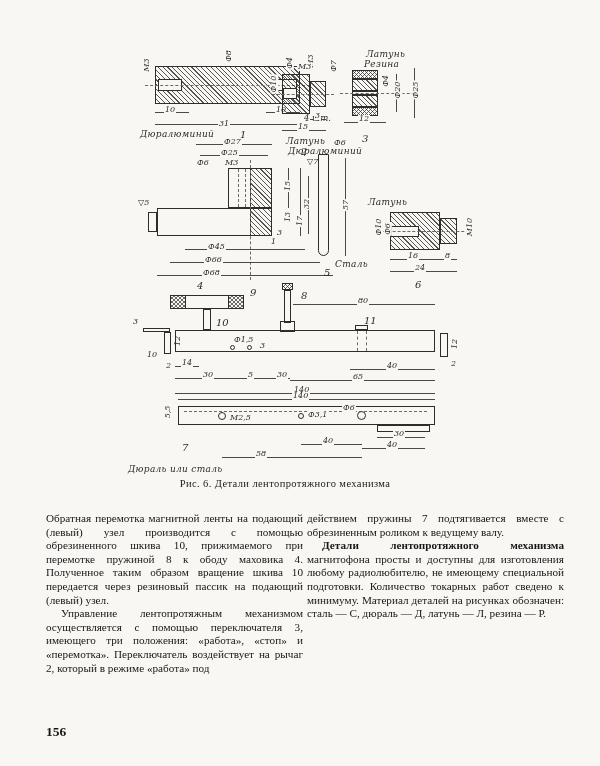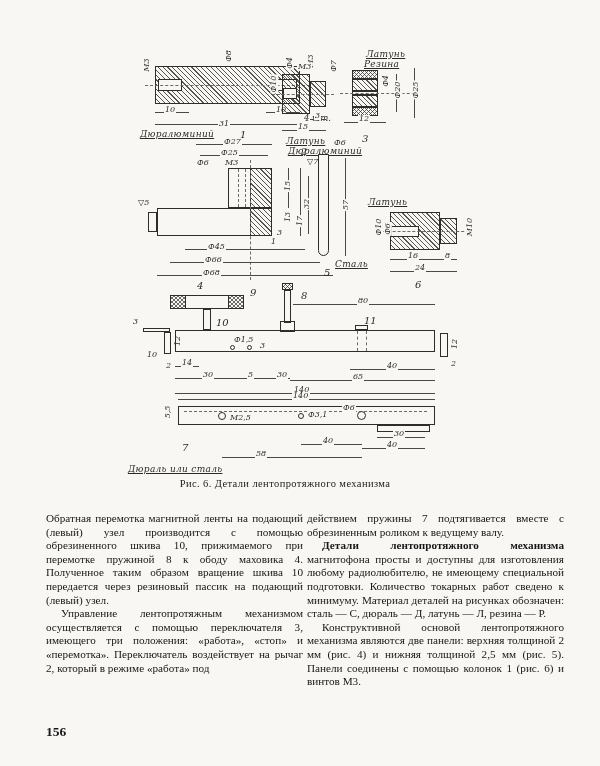--- a/index.html
+++ b/index.html
@@ -11,21 +11,21 @@
   .h45{background-image:repeating-linear-gradient(45deg,rgba(46,45,43,0) 0,rgba(46,45,43,0) 2.6px,rgba(46,45,43,.8) 2.6px,rgba(46,45,43,.8) 3.4px);}
   .xh{background-image:repeating-linear-gradient(45deg,rgba(46,45,43,0) 0,rgba(46,45,43,0) 2px,rgba(46,45,43,.7) 2px,rgba(46,45,43,.7) 2.8px),repeating-linear-gradient(135deg,rgba(46,45,43,0) 0,rgba(46,45,43,0) 2px,rgba(46,45,43,.7) 2px,rgba(46,45,43,.7) 2.8px);}
   .white{background:#f8f7f3;}
   .hl{position:absolute;height:1px;background:#4a4944;}
   .vl{position:absolute;width:1px;background:#4a4944;}
   .dsh{position:absolute;height:0;border-top:1px dashed #6b6a64;}
   .dsv{position:absolute;width:0;border-left:1px dashed #6b6a64;}
   .circ{position:absolute;border:1.1px solid #2e2d2b;border-radius:50%;box-sizing:border-box;background:#f8f7f3;}
   .dim{position:absolute;font:italic 8px "DejaVu Serif",serif;color:#2c2b29;white-space:nowrap;background:#f8f7f3;padding:0 1px;line-height:1;}
   .rot{transform:rotate(-90deg);transform-origin:center;}
-  .mat{position:absolute;font:italic 9px "DejaVu Serif",serif;color:#2c2b29;white-space:nowrap;letter-spacing:.3px;line-height:1;text-decoration:underline;}
+  .mat{position:absolute;font:italic 9px "DejaVu Serif",serif;color:#2c2b29;white-space:nowrap;letter-spacing:.3px;line-height:1;}
   .pnum{position:absolute;font:italic 10px "DejaVu Serif",serif;color:#2c2b29;line-height:1;}
   .caption{position:absolute;left:120px;top:478px;width:330px;text-align:center;font:10.5px "Liberation Serif",serif;color:#1b1b1b;letter-spacing:.4px;}
   
   .col{position:absolute;top:512px;width:257px;font:11.2px/1.215 "Liberation Serif",serif;text-align:justify;color:#171717;}
   .col-left{left:46px;}
   .col-right{left:307px;}
   .col p{margin:0;text-indent:15px;}
   .col p.noindent{text-indent:0;}
   .lead{font-weight:bold;}
   .pagenum{position:absolute;left:46px;top:724px;font:bold 13.5px "Liberation Serif",serif;color:#171717;}
@@ -218,17 +218,16 @@
     <div class="caption">Рис. 6. Детали лентопротяжного механизма</div>
   </div>
 
   <div class="col col-left">
     <p class="noindent">Обратная перемотка магнитной ленты на подающий (левый) узел производится с помощью обрезиненного шкива 10, прижимаемого при перемотке пружиной 8 к ободу маховика 4. Полученное таким образом вращение шкива 10 передается через резиновый пассик на подающий (левый) узел.</p>
     <p>Управление лентопротяжным механизмом осуществляется с помощью переключателя 3, имеющего три положения: «работа», «стоп» и «перемотка». Переключатель воздействует на рычаг 2, который в режиме «работа» под</p>
   </div>
   <div class="col col-right">
     <p class="noindent">действием пружины 7 подтягивается вместе с обрезиненным роликом к ведущему валу.</p>
     <p><span class="lead">Детали лентопротяжного механизма</span><span> магнитофона просты и доступны для изготовления любому радиолюбителю, не имеющему специальной подготовки. Количество токарных работ сведено к минимуму. Материал деталей на рисунках обозначен: сталь — С, дюраль — Д, латунь — Л, резина — Р.</span></p>
-    <p>Конструктивной основой лентопротяжного механизма являются две панели: верхняя толщиной 2 мм (рис. 4) и нижняя толщиной 2,5 мм (рис. 5). Панели соединены с помощью колонок 1 (рис. 6) и винтов М3.</p>
   </div>
 
   <div class="pagenum">156</div>
 </div>
 
 </body></html>

